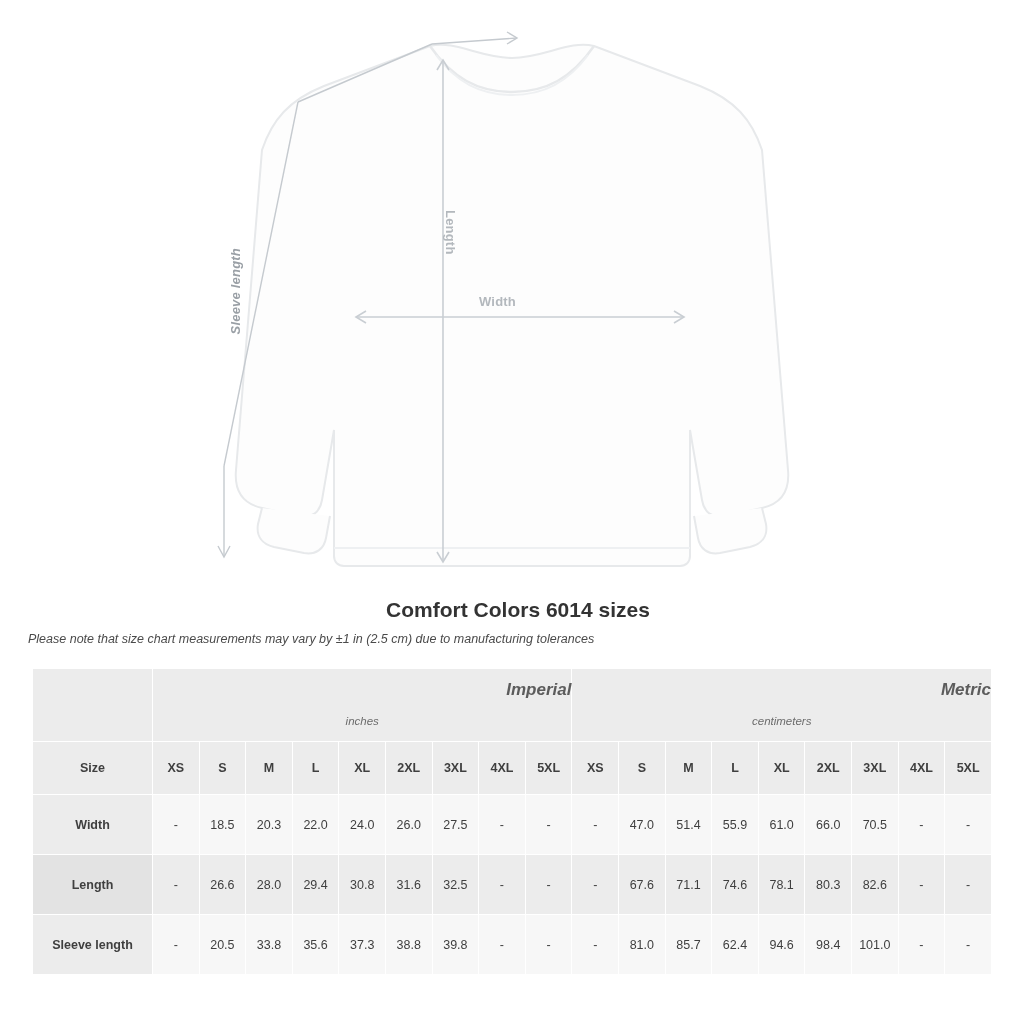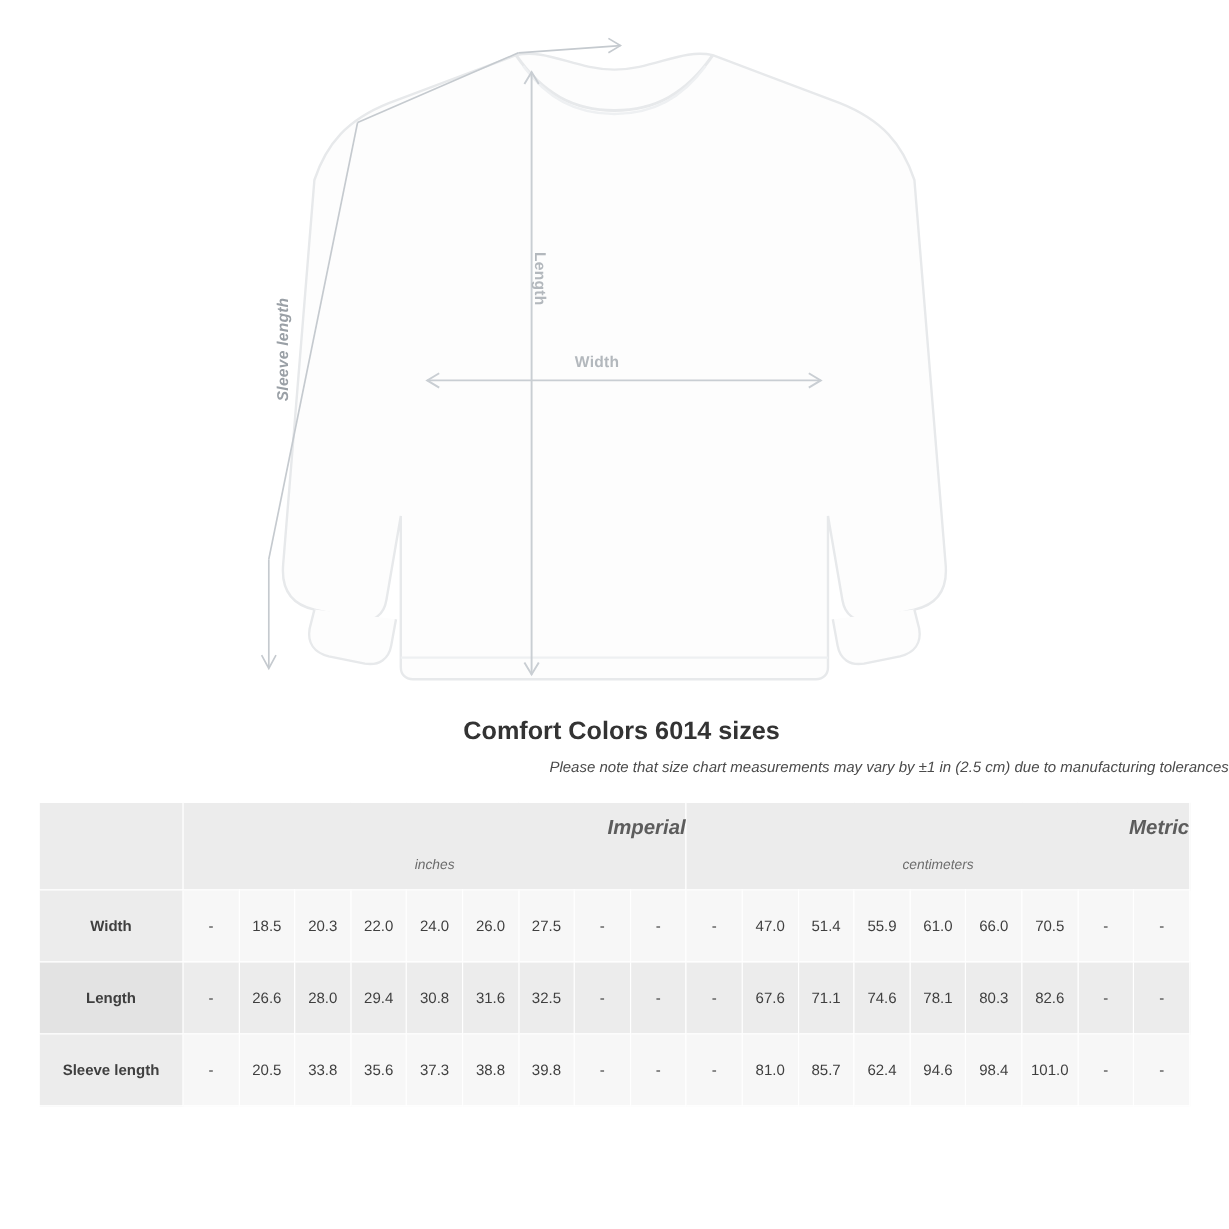--- a/index.html
+++ b/index.html
@@ -61,25 +61,26 @@
   
   .heading {
     text-align: center;
     font-size: 21px;
     font-weight: bold;
     color: #333333;
     margin-top: 6px;
     margin-left: 12px;
   }
   .subheading {
-    text-align: right;
+    text-align: left;
     font-size: 12.5px;
     font-style: italic;
     color: #4a4a4a;
     margin-top: 10px;
+    margin-left: 28px;
   }
 
   
   .table-wrap {
     margin: 22px 32px 0 32px;
   }
   table.size-chart {
     border-collapse: collapse;
     width: 960px;
     table-layout: fixed;
@@ -235,20 +236,41 @@
           <td class="corner-cell sys-head"></td>
           <td class="sys-head" colspan="9">
             <div class="sys-title">Imperial</div>
             <div class="sys-unit">inches</div>
           </td>
           <td class="sys-head" colspan="9">
             <div class="sys-title">Metric</div>
             <div class="sys-unit">centimeters</div>
           </td>
         </tr>
+        <tr>
+          <td class="size-head-cell">Size</td>
+          <td class="size-head-cell">XS</td>
+          <td class="size-head-cell">S</td>
+          <td class="size-head-cell">M</td>
+          <td class="size-head-cell">L</td>
+          <td class="size-head-cell">XL</td>
+          <td class="size-head-cell">2XL</td>
+          <td class="size-head-cell">3XL</td>
+          <td class="size-head-cell">4XL</td>
+          <td class="size-head-cell">5XL</td>
+          <td class="size-head-cell">XS</td>
+          <td class="size-head-cell">S</td>
+          <td class="size-head-cell">M</td>
+          <td class="size-head-cell">L</td>
+          <td class="size-head-cell">XL</td>
+          <td class="size-head-cell">2XL</td>
+          <td class="size-head-cell">3XL</td>
+          <td class="size-head-cell">4XL</td>
+          <td class="size-head-cell">5XL</td>
+        </tr>
 
         <tr class="odd">
           <td class="row-label">Width</td>
           <td class="val">-</td>
           <td class="val">18.5</td>
           <td class="val">20.3</td>
           <td class="val">22.0</td>
           <td class="val">24.0</td>
           <td class="val">26.0</td>
           <td class="val">27.5</td>

